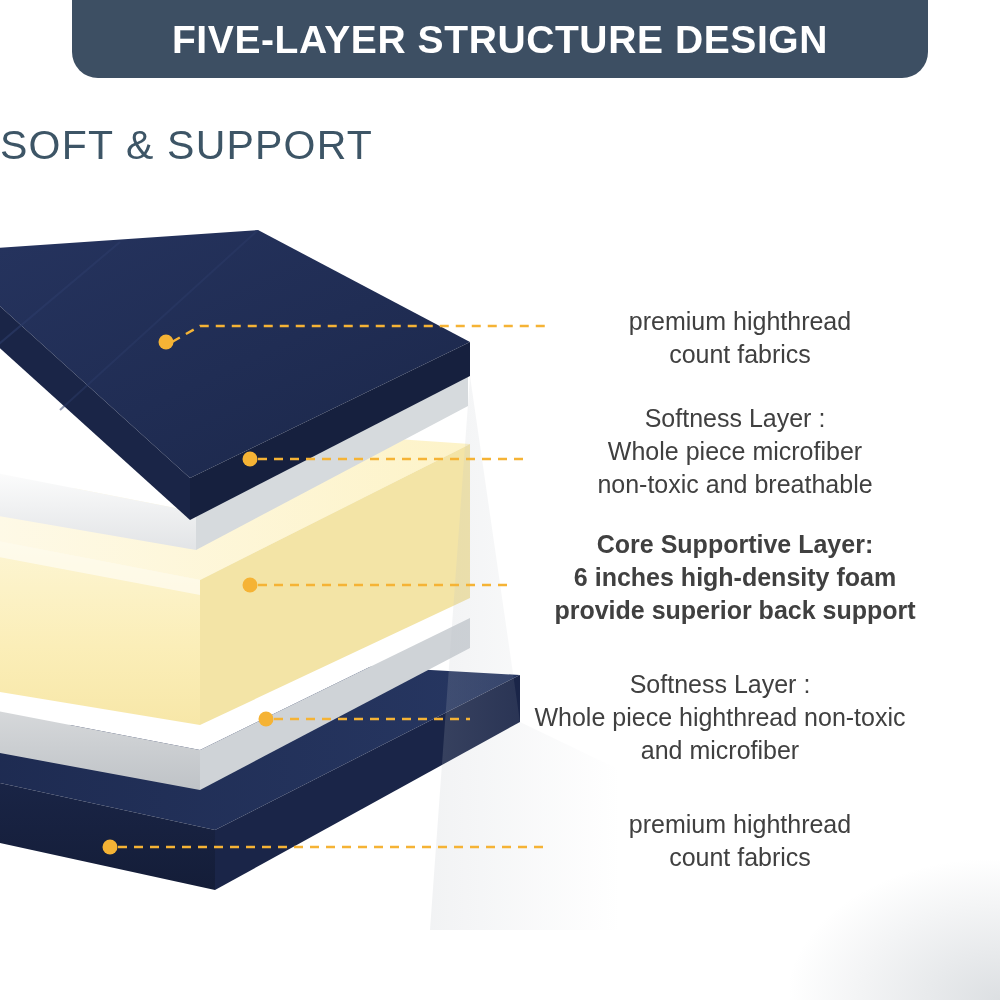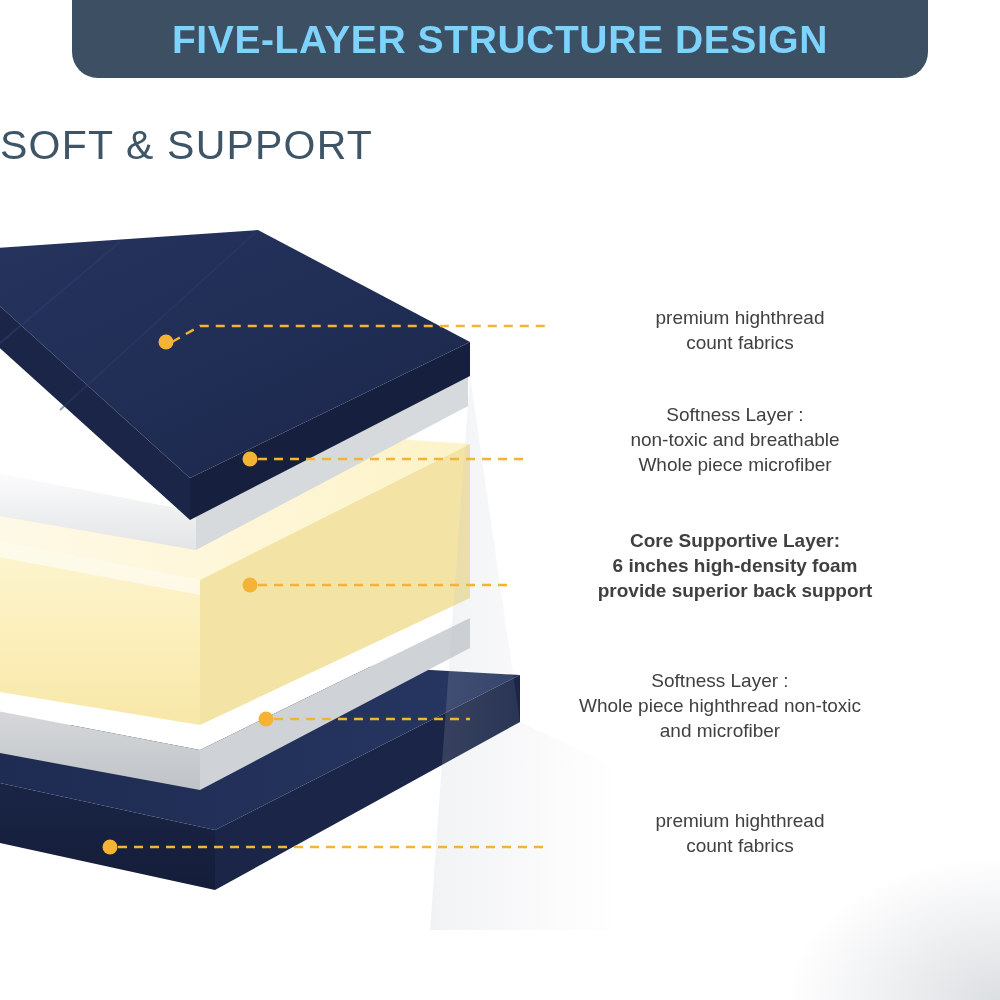--- a/index.html
+++ b/index.html
@@ -29,21 +29,21 @@
     width: 856px;
     height: 78px;
     background: #3d4f63;
     border-bottom-left-radius: 26px;
     border-bottom-right-radius: 26px;
     display: flex;
     align-items: center;
     justify-content: center;
   }
   .header-title {
-    color: #7dd3fc;
+    color: #ffffff;
     font-size: 39px;
     font-weight: bold;
     letter-spacing: 0.6px;
     text-align: center;
     line-height: 1;
     white-space: nowrap;
   }
 
   
   .subtitle {
@@ -67,21 +67,21 @@
     height: 700px;
   }
   .illustration svg {
     display: block;
   }
 
   
   .callout {
     position: absolute;
     color: #404040;
-    font-size: 19px;
+    font-size: 25px;
     line-height: 1.32;
     text-align: center;
   }
   .callout .line {
     display: block;
     white-space: nowrap;
   }
 
   #callout-0 { left: 540px; top: 305px; width: 400px; }
   #callout-1 { left: 520px; top: 402px; width: 430px; }
@@ -226,22 +226,22 @@
     </g>
   </svg>
 
   <div class="callout" id="callout-0">
     <span class="line">premium highthread</span>
     <span class="line">count fabrics</span>
   </div>
 
   <div class="callout" id="callout-1">
     <span class="line">Softness Layer :</span>
+    <span class="line">Whole piece microfiber</span>
     <span class="line">non-toxic and breathable</span>
-    <span class="line">Whole piece microfiber</span>
   </div>
 
   <div class="callout" id="callout-2">
     <span class="line">Core Supportive Layer:</span>
     <span class="line">6 inches high-density foam</span>
     <span class="line">provide superior back support</span>
   </div>
 
   <div class="callout" id="callout-3">
     <span class="line">Softness Layer :</span>

